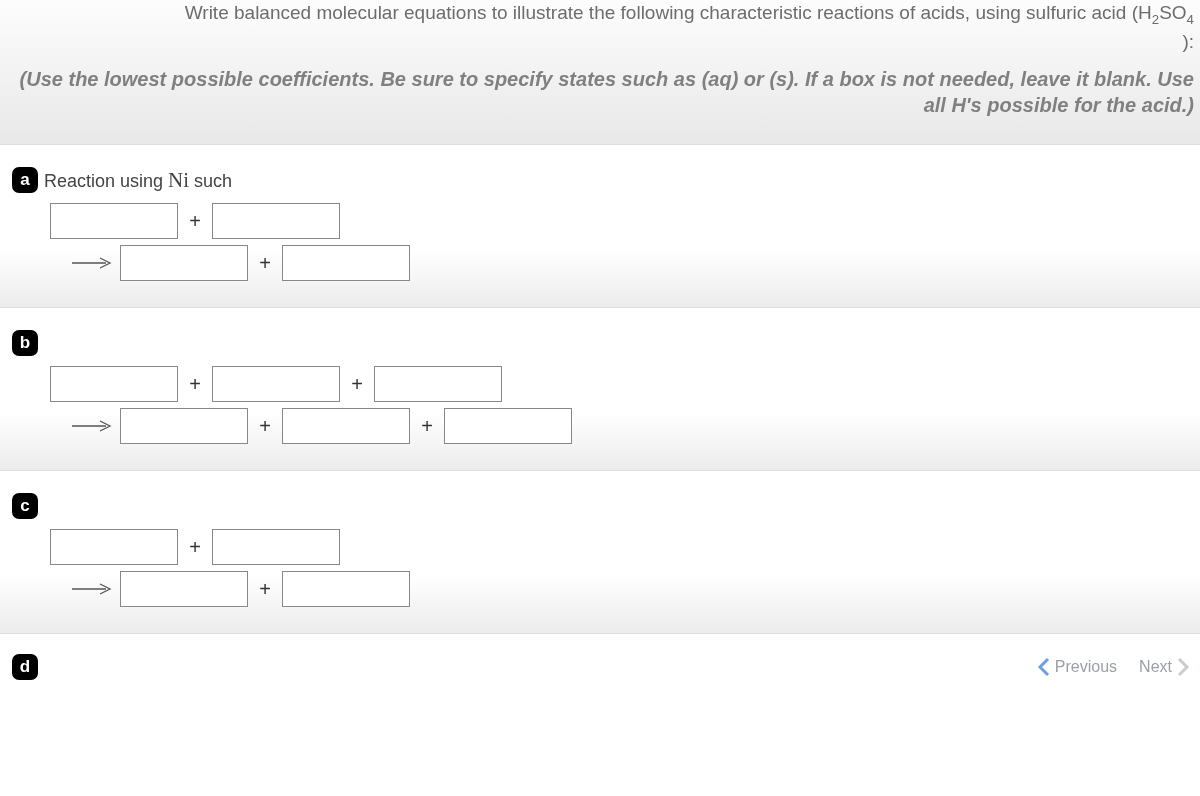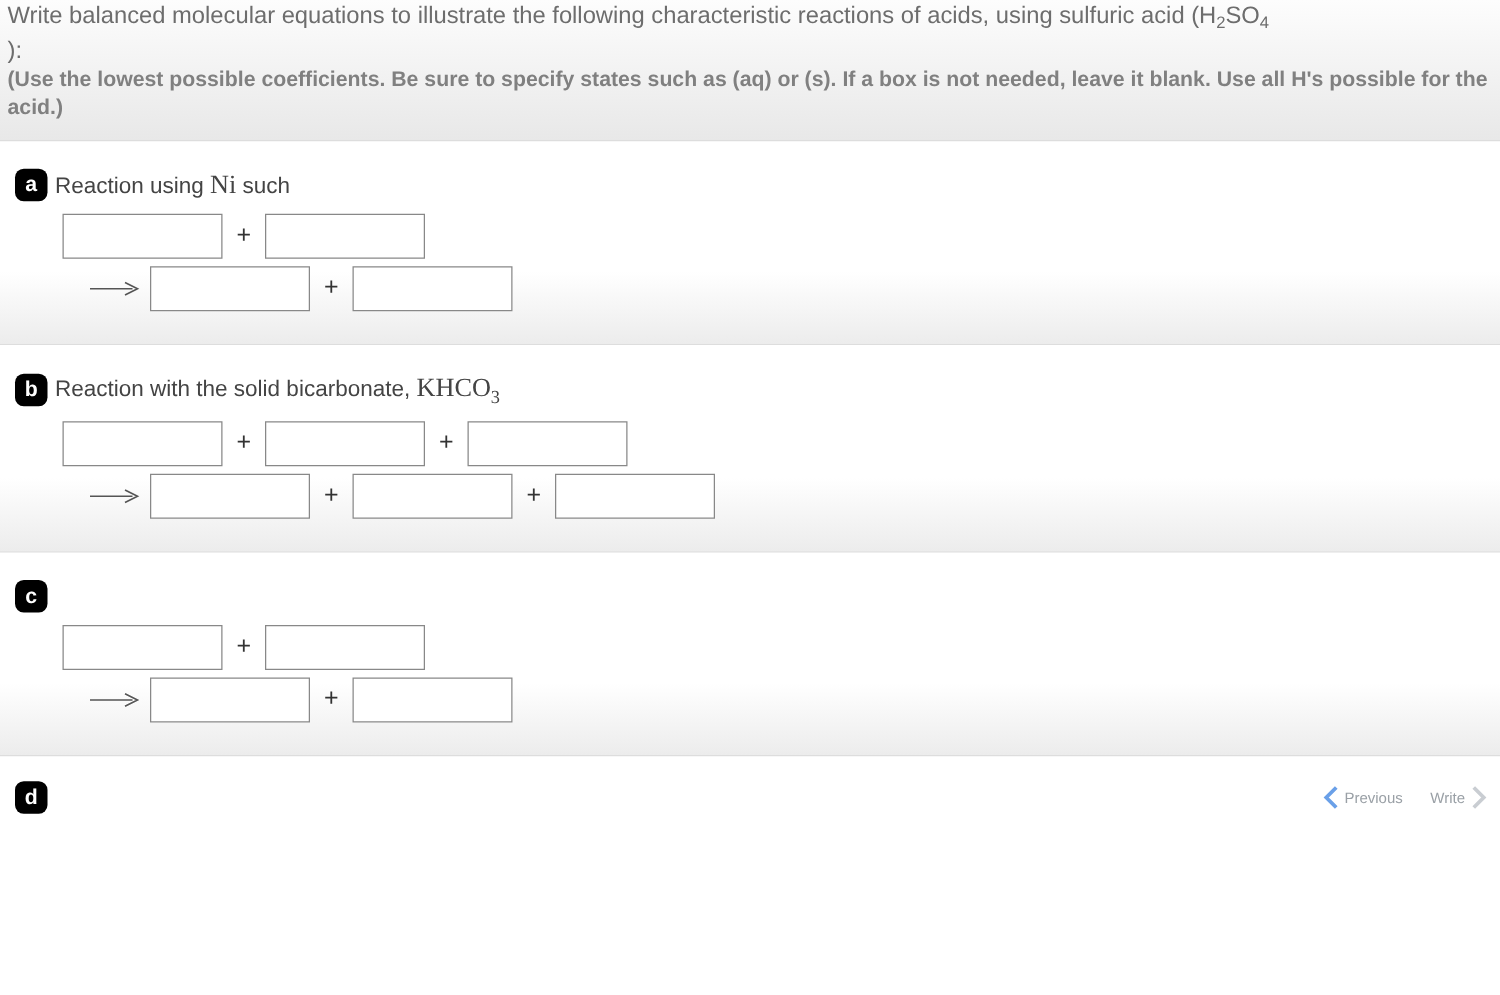--- a/index.html
+++ b/index.html
@@ -4,34 +4,36 @@
 <style>
   * { box-sizing: border-box; margin: 0; padding: 0; }
   body {
     font-family: Verdana, Geneva, sans-serif;
     font-size: 17px;
     color: #333;
     background: #fff;
     width: 1200px;
   }
   .header-block {
-    padding: 0 6px 14px 6px;
+    padding: 0 6px 26px 6px;
     background: linear-gradient(#fdfdfd, #e8e8e8);
     border-bottom: 1px solid #ddd;
+    text-align: right;
   }
   .question-text {
     color: #6d6d6d;
     font-size: 19px;
     line-height: 1.35;
   }
   .instruction-text {
     color: #808080;
+    font-style: italic;
     font-weight: bold;
-    font-size: 17px;
-    margin-top: 0;
+    font-size: 20px;
+    margin-top: 12px;
     line-height: 1.3;
   }
   .part {
     margin-top: 18px;
     padding: 4px 8px 20px 12px;
     background: linear-gradient(#ffffff 60%, #ececec);
     border-bottom: 1px solid #ddd;
   }
   .part-header {
     display: flex;
@@ -92,21 +94,21 @@
     align-items: center;
     justify-content: space-between;
     padding: 12px 10px 2px 12px;
     margin-top: 8px;
   }
   .nav-group { display: flex; align-items: center; gap: 22px; }
   .nav-btn {
     display: inline-flex;
     align-items: center;
     color: #9aa0a6;
-    font-size: 12px;
+    font-size: 16px;
     cursor: pointer;
   }
   .nav-btn svg { width: 14px; height: 20px; }
   .nav-btn.prev svg { margin-right: 4px; }
   .nav-btn.next svg { margin-left: 4px; }
 </style>
 </head>
 <body>
 
 <div class="header-block">
@@ -137,23 +139,20 @@
     </span>
     <input class="inp" style="">
     <span class="plus">+</span>
     <input class="inp" style="">
   </div>
 </div>
 
 <div class="part">
   <div class="part-header">
     <span class="badge">b</span>
-    <span class="part-title">
-      <span>Reaction with the solid bicarbonate, </span><span class="chem"><span>KHCO</span><sub>3</sub></span>
-    </span>
   </div>
   <div class="eq-row">
     <input class="inp" style="">
     <span class="plus">+</span>
     <input class="inp" style="">
     <span class="plus">+</span>
     <input class="inp" style="">
   </div>
   <div class="eq-row second">
     <span class="arrow">
@@ -197,19 +196,19 @@
     <span class="badge">d</span>
   </div>
   <div class="nav-group">
     <span class="nav-btn prev">
       <svg viewBox="0 0 14 20">
           <polyline points="11,2 3,10 11,18" fill="none" stroke="#6aa0e8" stroke-width="3"></polyline>
         </svg>
       <span>Previous</span>
     </span>
     <span class="nav-btn next">
-      <span>Write</span>
+      <span>Next</span>
       <svg viewBox="0 0 14 20">
           <polyline points="3,2 11,10 3,18" fill="none" stroke="#c9cdd2" stroke-width="3"></polyline>
         </svg>
     </span>
   </div>
 </div>
 
 </body></html>

